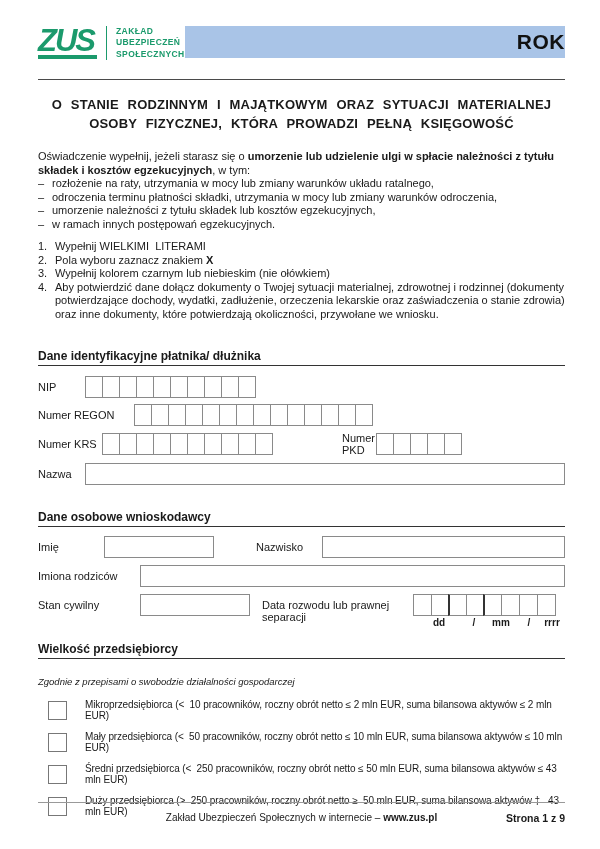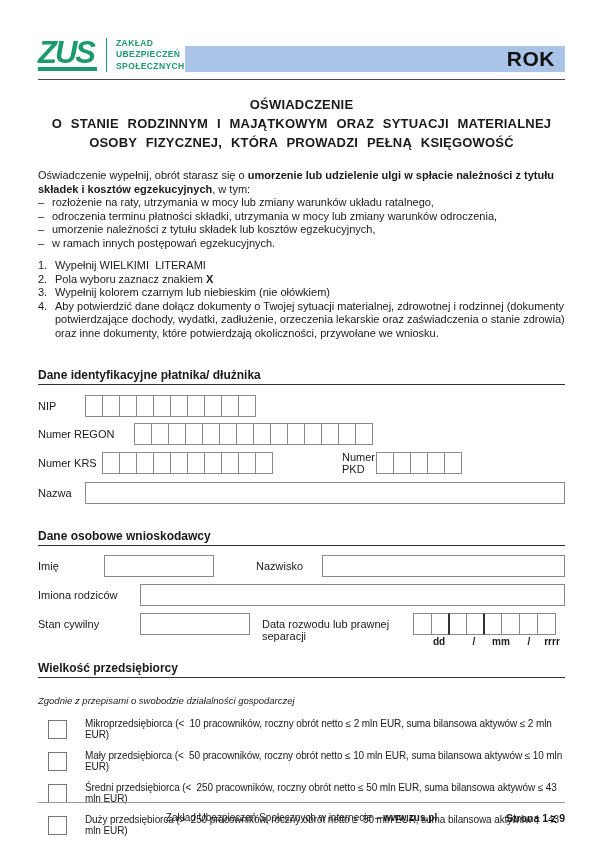--- a/index.html
+++ b/index.html
@@ -1,30 +1,30 @@
 <!DOCTYPE html>
 <html lang="pl"><head>
 <meta charset="utf-8">
 <style>
   * { box-sizing: border-box; margin: 0; padding: 0; }
   body { background: #ffffff; font-family: "Liberation Sans", sans-serif; color: #1a1a1a; }
   .page { position: relative; width: 600px; height: 849px; margin: 0 auto; background: #fff;
           padding: 26px 35px 0 38px; overflow: hidden; }
 
   
-  .header { display: flex; align-items: flex-end; height: 46px; }
+  .header { display: flex; align-items: flex-start; height: 46px; }
   .logo { width: 147px; display: flex; align-items: center; gap: 9px; flex: none; }
   .zus-word { font-size: 31px; font-weight: bold; font-style: italic; color: #1b9a6c;
               line-height: 0.9; letter-spacing: -2px; border-bottom: 4px solid #1b9a6c;
               padding: 0 3px 1px 0; }
   .logo-divider { width: 1px; height: 34px; background: #1b9a6c; }
   .org-lines { color: #1b9a6c; font-size: 8.5px; font-weight: bold; line-height: 1.3;
                letter-spacing: 0.4px; }
-  .code-bar { flex: 1; background: #a9c4e7; height: 26px; display: flex; align-items: center;
-              justify-content: flex-end; padding-right: 10px; }
+  .code-bar { flex: 1; background: #a9c4e7; height: 32px; display: flex; align-items: center;
+              justify-content: flex-end; }
   .code-text { font-size: 21px; font-weight: bold; letter-spacing: 0.5px; color: #111; }
   .header-rule { border: none; border-top: 1.5px solid #4a4a4a; margin-top: 7px; }
 
   
   .title { margin-top: 15px; text-align: center; }
   .title div { font-size: 13px; font-weight: bold; line-height: 19px; word-spacing: 5px;
                letter-spacing: 0.2px; }
 
   
   .sec-head { font-size: 12px; font-weight: bold; border-bottom: 1.5px solid #333;
@@ -87,28 +87,27 @@
         <span>SPOŁECZNYCH</span>
       </span>
     </div>
     <div class="code-bar">
       <span class="code-text">ROK</span>
     </div>
   </div>
   <hr class="header-rule">
 
   <div class="title">
-    <div>OŚWIADCZENIE</div>
     <div>O STANIE RODZINNYM I MAJĄTKOWYM ORAZ SYTUACJI MATERIALNEJ</div>
     <div>OSOBY FIZYCZNEJ, KTÓRA PROWADZI PEŁNĄ KSIĘGOWOŚĆ</div>
   </div>
 
   <div class="instructions">
     <div class="body-text intro">
-      <span class="pre">Oświadczenie wypełnij, obrót starasz się o </span><strong class="pre">umorzenie lub udzielenie ulgi w spłacie należności z tytułu składek i kosztów egzekucyjnych</strong><span class="pre">, w tym:</span>
+      <span class="pre">Oświadczenie wypełnij, jeżeli starasz się o </span><strong class="pre">umorzenie lub udzielenie ulgi w spłacie należności z tytułu składek i kosztów egzekucyjnych</strong><span class="pre">, w tym:</span>
     </div>
     <div class="body-text">
       <div class="dash-row">
         <span class="dash-col">–</span>
         <span class="flex1">rozłożenie na raty, utrzymania w mocy lub zmiany warunków układu ratalnego,</span>
       </div>
       <div class="dash-row">
         <span class="dash-col">–</span>
         <span class="flex1">odroczenia terminu płatności składki, utrzymania w mocy lub zmiany warunków odroczenia,</span>
       </div>

